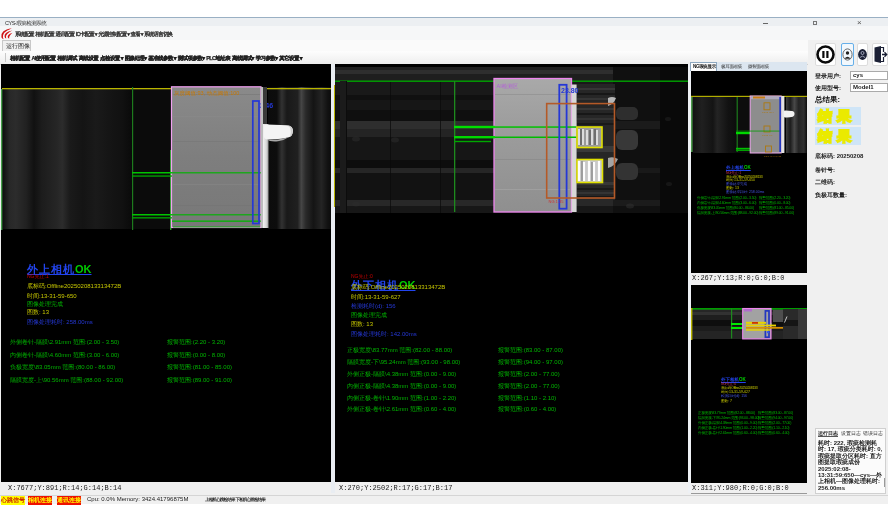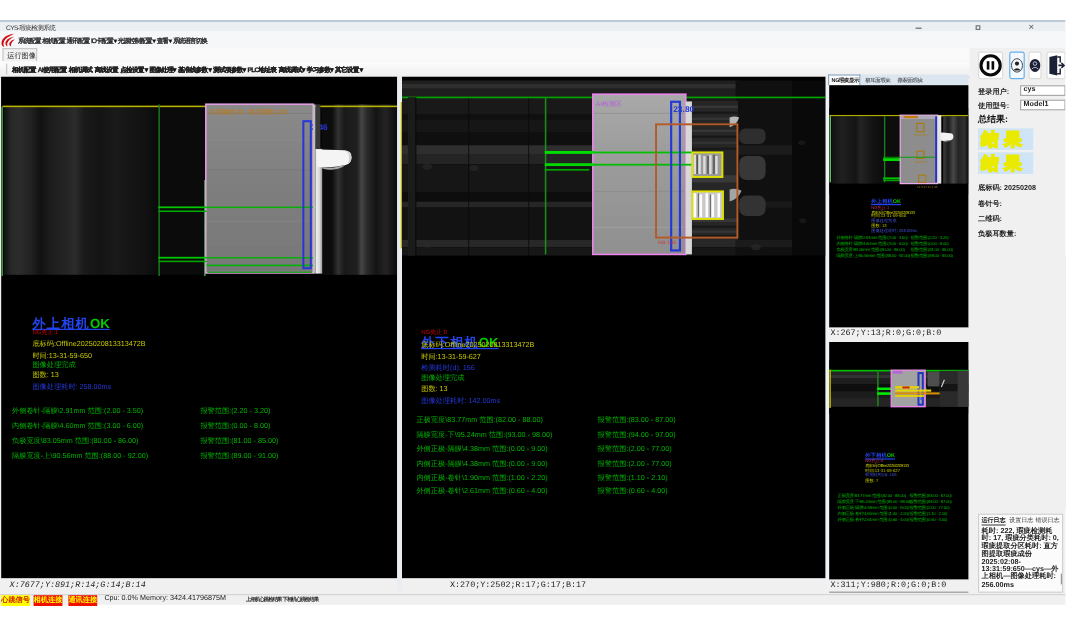--- a/index.html
+++ b/index.html
@@ -269,23 +269,23 @@
   <div class="txt" style="left:498px;top:369.5px;font-size:6px;color:#00b400;">报警范围:(2.00 - 77.00)</div>
   <div class="txt" style="left:347px;top:381.5px;font-size:6px;color:#00b400;">内侧正极-隔膜\4.38mm 范围:(0.00 - 9.00)</div>
   <div class="txt" style="left:498px;top:381.5px;font-size:6px;color:#00b400;">报警范围:(2.00 - 77.00)</div>
   <div class="txt" style="left:347px;top:393.5px;font-size:6px;color:#00b400;">内侧正极-卷针\1.90mm 范围:(1.00 - 2.20)</div>
   <div class="txt" style="left:498px;top:393.5px;font-size:6px;color:#00b400;">报警范围:(1.10 - 2.10)</div>
   <div class="txt" style="left:347px;top:405px;font-size:6px;color:#00b400;">外侧正极-卷针\2.61mm 范围:(0.60 - 4.00)</div>
   <div class="txt" style="left:498px;top:405px;font-size:6px;color:#00b400;">报警范围:(0.60 - 4.00)</div>
   <div class="abs" style="left:688px;top:64px;width:3px;height:429px;background:#eef1f5;"></div>
 
   <div class="abs" style="left:1px;top:482px;width:330px;height:11px;background:#f0f0f0;"></div>
-  <div class="txt" style="left:8px;top:484px;font-size:7px;color:#222;font-family:'Liberation Mono',monospace;font-style:italic;">X:7677;Y:891;R:14;G:14;B:14</div>
+  <div class="txt" style="left:8px;top:484px;font-size:7px;color:#222;font-family:'Liberation Mono',monospace;">X:7677;Y:891;R:14;G:14;B:14</div>
   <div class="abs" style="left:335px;top:482px;width:353px;height:11px;background:#f0f0f0;"></div>
-  <div class="txt" style="left:339px;top:484px;font-size:7px;color:#222;font-family:'Liberation Mono',monospace;margin-left:36px;">X:270;Y:2502;R:17;G:17;B:17</div>
+  <div class="txt" style="left:339px;top:484px;font-size:7px;color:#222;font-family:'Liberation Mono',monospace;">X:270;Y:2502;R:17;G:17;B:17</div>
 
   <div class="abs" style="left:691px;top:62px;width:116px;height:9px;background:#dce6f0;"></div>
   <div class="abs" style="left:690px;top:62px;width:27px;height:9px;background:#fdfdfd;border:1px solid #8ea8c0;border-bottom:none;box-sizing:border-box;"></div>
   <div class="txt" style="left:693px;top:63.5px;font-size:4.5px;color:#111;font-weight:bold;letter-spacing:-0.3px;">NG瑕疵显示</div>
   <div class="txt" style="left:721px;top:63.5px;font-size:4.5px;color:#222;letter-spacing:-0.3px;">极耳面瑕疵</div>
   <div class="txt" style="left:748px;top:63.5px;font-size:4.5px;color:#222;letter-spacing:-0.3px;">撕裂面瑕疵</div>
   <div class="abs" style="left:691px;top:71px;width:116px;height:202px;background:#000;"></div>
   <svg class="abs" style="left:691px;top:90px;" width="116" height="72" viewBox="0 0 116 72">
     <defs>
       <linearGradient id="r1A" x1="0" y1="0" x2="1" y2="0">

